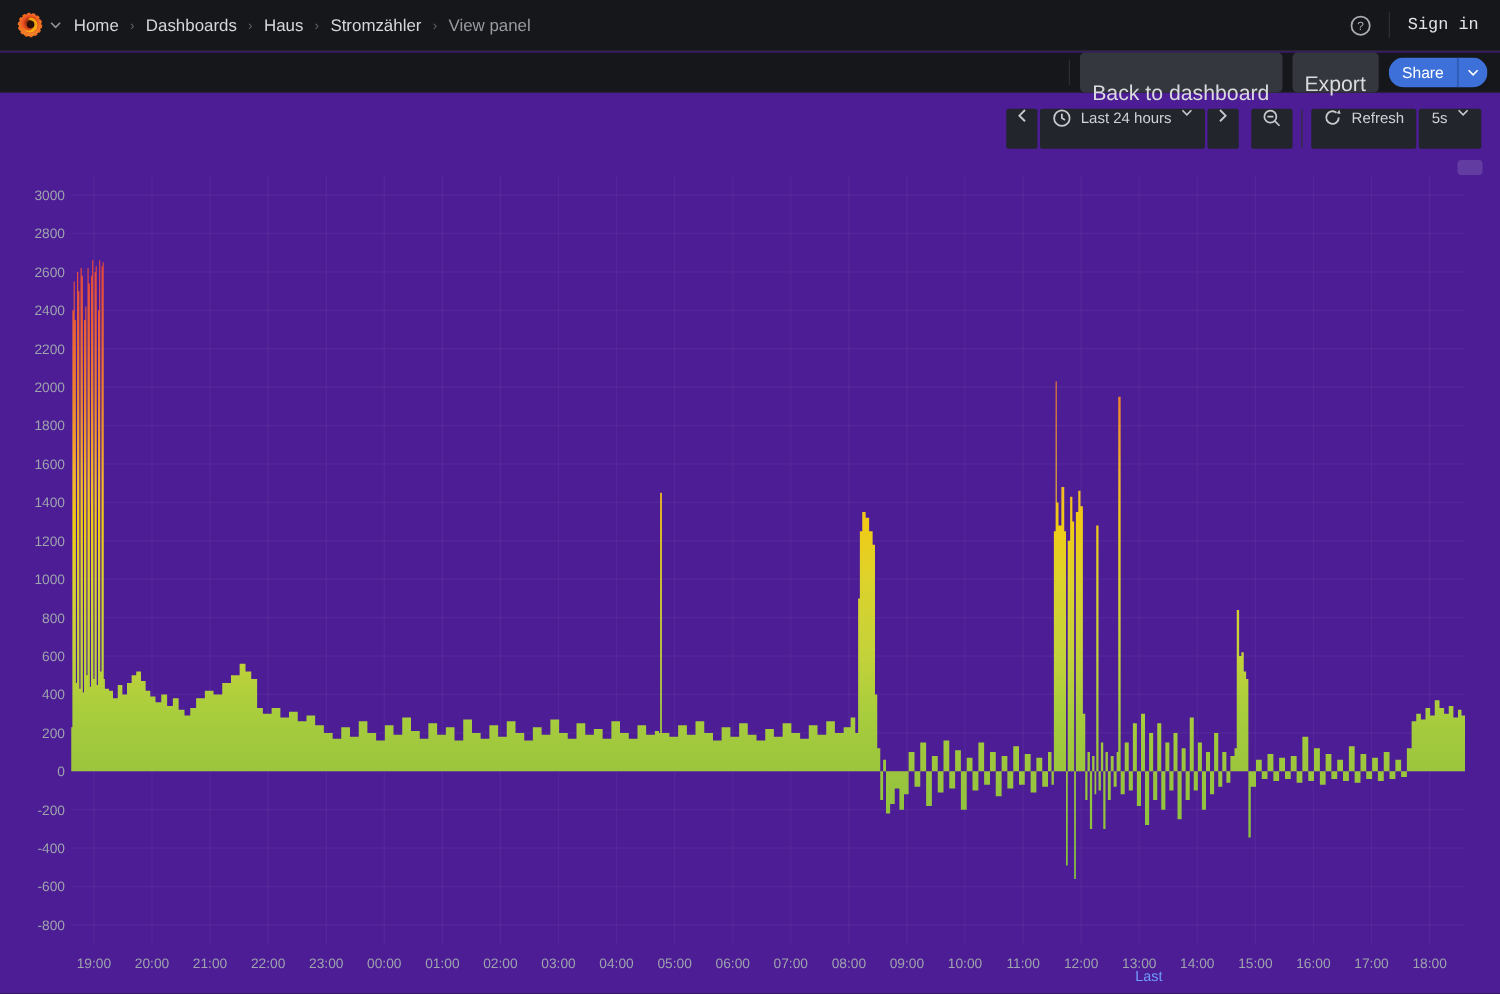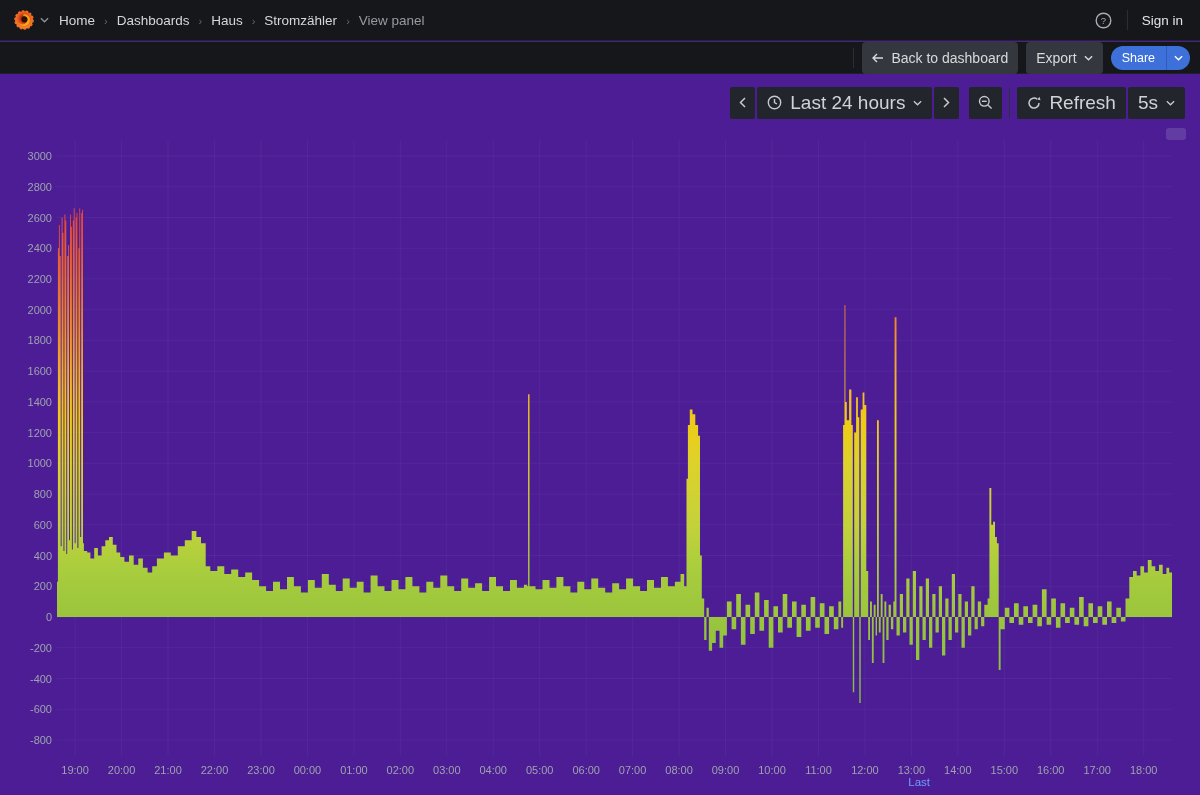--- a/index.html
+++ b/index.html
@@ -20,39 +20,39 @@
   .crumb-sep { color:#62656c; font-size:11px; padding-top:1px; }
   .nav-right { display:flex; align-items:center; gap:10px; }
   .search { width:307px; height:29px; background:#14161a; border:1px solid #33363c;
     border-radius:7px; display:flex; align-items:center; padding:0 10px; gap:8px; cursor:text; }
   .search .ph { flex:1; color:#8e9197; font-size:13.5px; }
   .search .kbd { color:#7c7f86; font-size:12px; }
   .icon-btn { background:none; border:none; color:#a9acb2; display:flex; align-items:center;
     justify-content:center; width:26px; height:26px; cursor:pointer; }
   .vdiv { width:1px; height:20px; background:#2c2e34; }
   .signin { background:none; border:none; color:#e2e3e6; font-size:13.5px; font-weight:500;
-    font-family:Liberation Sans, sans-serif; cursor:pointer; padding:0 4px; }
+    font-family:Liberation Mono, monospace; cursor:pointer; padding:0 4px; }
 
   
   .subnav { position:absolute; top:42px; left:0; width:1200px; height:32px;
     background:#15171b; border-bottom:1px solid #202227;
     display:flex; align-items:center; justify-content:flex-end; gap:8px; padding-right:10px; }
   .btn-sec { height:24px; background:#34373d; border:none; border-radius:4px; color:#d9dadd;
-    font-size:14px; font-family:inherit; display:flex; align-items:center; gap:7px;
-    padding:16px 10px; cursor:pointer; }
+    font-size:17px; font-family:inherit; display:flex; align-items:center; gap:7px;
+    padding:16px 10px; cursor:pointer;flex-direction:column; }
   .share-group { display:flex; align-items:stretch; height:24px; border-radius:12px; overflow:hidden; }
   .btn-pri { background:#3d71d9; border:none; color:#fff; font-size:12.5px; font-weight:500;
     font-family:inherit; padding:0 11px; cursor:pointer; display:flex; align-items:center; gap:6px; }
   .btn-pri.caret { border-left:1px solid #2f5cb4; padding:0 7px; }
 
   
   .timebar { position:absolute; top:75px; left:0; width:1200px; height:49px;
     display:flex; align-items:center; justify-content:flex-end; padding:6px 15px 0 0; gap:2px; }
   .tbtn { height:32px; background:#22252b; border:none; border-radius:2px; color:#d0d2d6;
-    font-size:19px; font-family:inherit; display:flex; align-items:center; gap:8px;
+    font-size:12px; font-family:inherit; display:flex; gap:8px;
     padding:0 10px; cursor:pointer; }
   .tbtn.narrow { padding:0 9px; }
   .tb-gap { width:6px; } .tb-div { width:1px; height:30px; background:#2e3137; margin:0 5px; }
 
   
   .chart-wrap { position:absolute; top:124px; left:0; width:958px; height:671px; }
   .chart-wrap svg { display:block; }
   .legend-link { position:absolute; font-size:11.5px; color:#6e9fff; cursor:pointer; }
   .legend-name { left:50px; top:672px; }
   .legend-last { right:28px; top:652px; }

